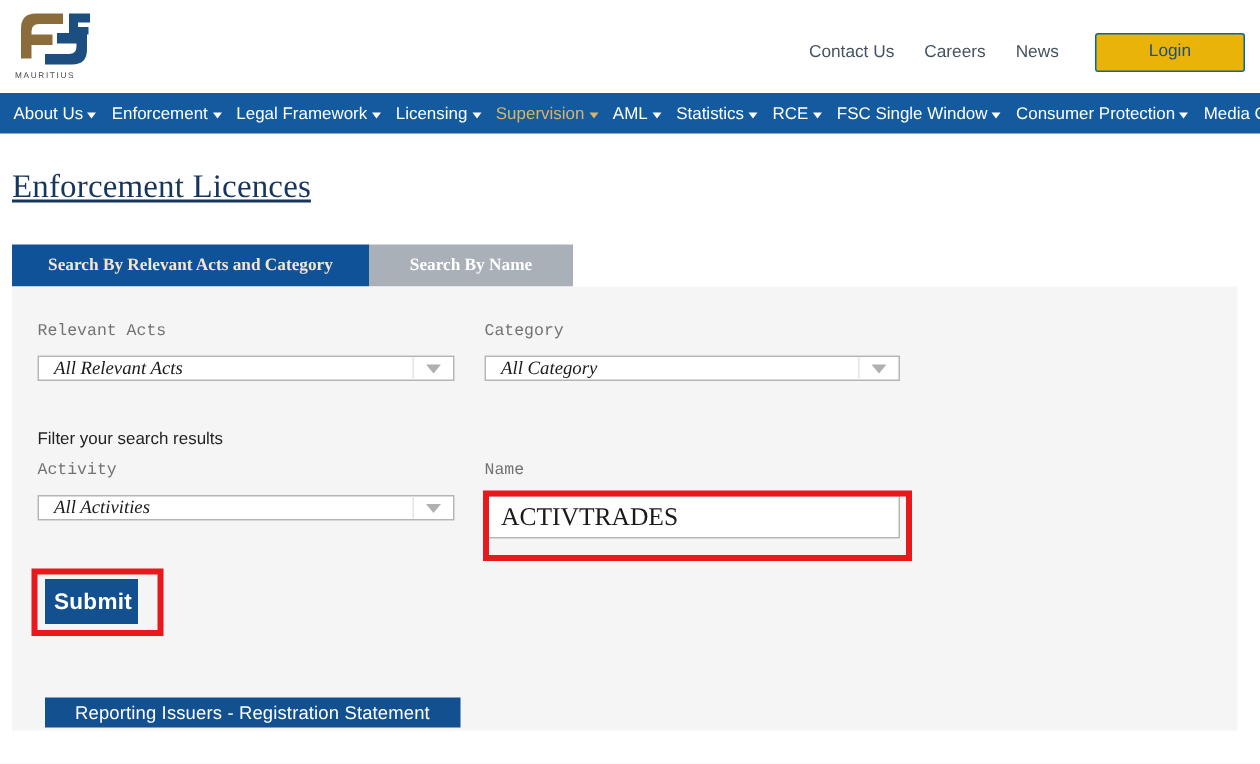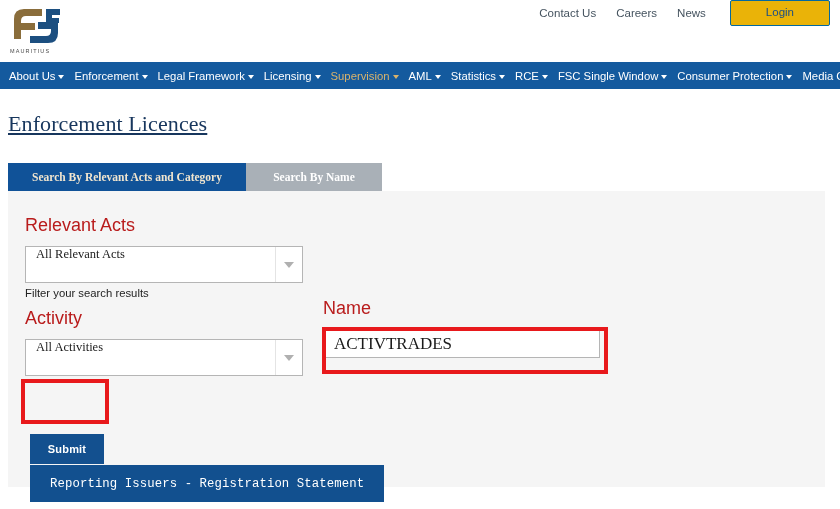--- a/index.html
+++ b/index.html
@@ -37,21 +37,21 @@
     font-size: 5.5px;
     letter-spacing: 1.1px;
     color: #4a4a4a;
     margin-top: 1px;
     margin-left: 2px;
   }
 
   .top-nav {
     position: absolute;
     right: 10px;
-    top: 0;
+    top: 22px;
     display: flex;
     align-items: center;
     gap: 20px;
   }
   .top-nav-link {
     font-family: "Liberation Sans", sans-serif;
     font-size: 11.5px;
     color: #45535f;
     text-decoration: none;
     white-space: nowrap;
@@ -144,39 +144,40 @@
     position: relative;
     background: #f5f5f5;
     margin-left: 8px;
     width: 817px;
     height: 296px;
     box-sizing: border-box;
     padding: 22px 0 0 0;
   }
 
   .field-label {
-    font-family: Liberation Sans, sans-serif;
-    font-size: 18px;
-    color: #b91c1c;
+    font-family: Liberation Mono, monospace;
+    font-size: 11px;
+    color: #737373;
     margin-bottom: 10px;
   }
   .helper-text {
     font-family: "Liberation Sans", sans-serif;
     font-size: 11.3px;
     color: #232323;
   }
 
   .select-box {
     position: relative;
     background: #ffffff;
     border: 1px solid #b5b5b5;
-    height: 37px;
-    box-sizing: border-box;
-    display: flex;
-    cursor: pointer;
+    height: 17px;
+    box-sizing: border-box;
+    display: flex;
+    cursor: pointer;
+    font-style: italic;
   }
   .select-value {
     font-family: "Liberation Serif", serif;
     font-size: 12.5px;
     color: #1a1a1a;
     padding-left: 10px;
   }
   .select-arrow-zone {
     position: absolute;
     right: 0; top: 0; bottom: 0;
@@ -203,37 +204,36 @@
     color: #1a1a1a;
     padding-left: 10px;
     width: 100%;
     outline: none;
   }
 
   .submit-btn {
     background: #13508f;
     color: #ffffff;
     font-family: "Liberation Sans", sans-serif;
-    font-size: 11px;
+    font-size: 15px;
     font-weight: bold;
     border: none;
-    width: 74px;
+    width: 62px;
     height: 30px;
     cursor: pointer;
     letter-spacing: 0.2px;
-    margin-top: 48px;
   }
 
   .wide-btn {
     background: #12508f;
     color: #ffffff;
-    font-family: Liberation Mono, monospace;
+    font-family: Liberation Sans, sans-serif;
     font-size: 12.3px;
     border: none;
-    height: 37px;
+    height: 20px;
     padding: 0 20px;
     cursor: pointer;
     letter-spacing: 0.1px;
   }
 
   
   .annot {
     position: absolute;
     border: 4px solid #e8191c;
     box-sizing: border-box;
@@ -329,34 +329,43 @@
   <div class="fg" style="left:17px; top:24px; width:278px;">
     <div class="field-label">Relevant Acts</div>
     <div class="select-box">
       <span class="select-value">All Relevant Acts</span>
       <span class="select-arrow-zone">
         <span class="arrow-tri"></span>
       </span>
     </div>
   </div>
 
+  <div class="fg" style="left:315px; top:24px; width:277px;">
+    <div class="field-label">Category</div>
+    <div class="select-box">
+      <span class="select-value">All Category</span>
+      <span class="select-arrow-zone">
+        <span class="arrow-tri"></span>
+      </span>
+    </div>
+  </div>
 
   <div class="fg helper-text" style="left:17px; top:96px;">Filter your search results</div>
 
   <div class="fg" style="left:17px; top:117px; width:278px;">
     <div class="field-label">Activity</div>
     <div class="select-box">
       <span class="select-value">All Activities</span>
       <span class="select-arrow-zone">
         <span class="arrow-tri"></span>
       </span>
     </div>
   </div>
 
-  <div class="fg" style="left:315px; top:107px; width:277px;">
+  <div class="fg" style="left:315px; top:117px; width:277px;">
     <div class="field-label">Name</div>
     <input class="text-input" type="text" value="ACTIVTRADES" style="">
   </div>
 
   <div class="fg" style="left:22px; top:195px;">
     <button class="submit-btn">Submit</button>
   </div>
 
   <div class="fg" style="left:22px; top:274px;">
     <button class="wide-btn">Reporting Issuers - Registration Statement</button>

